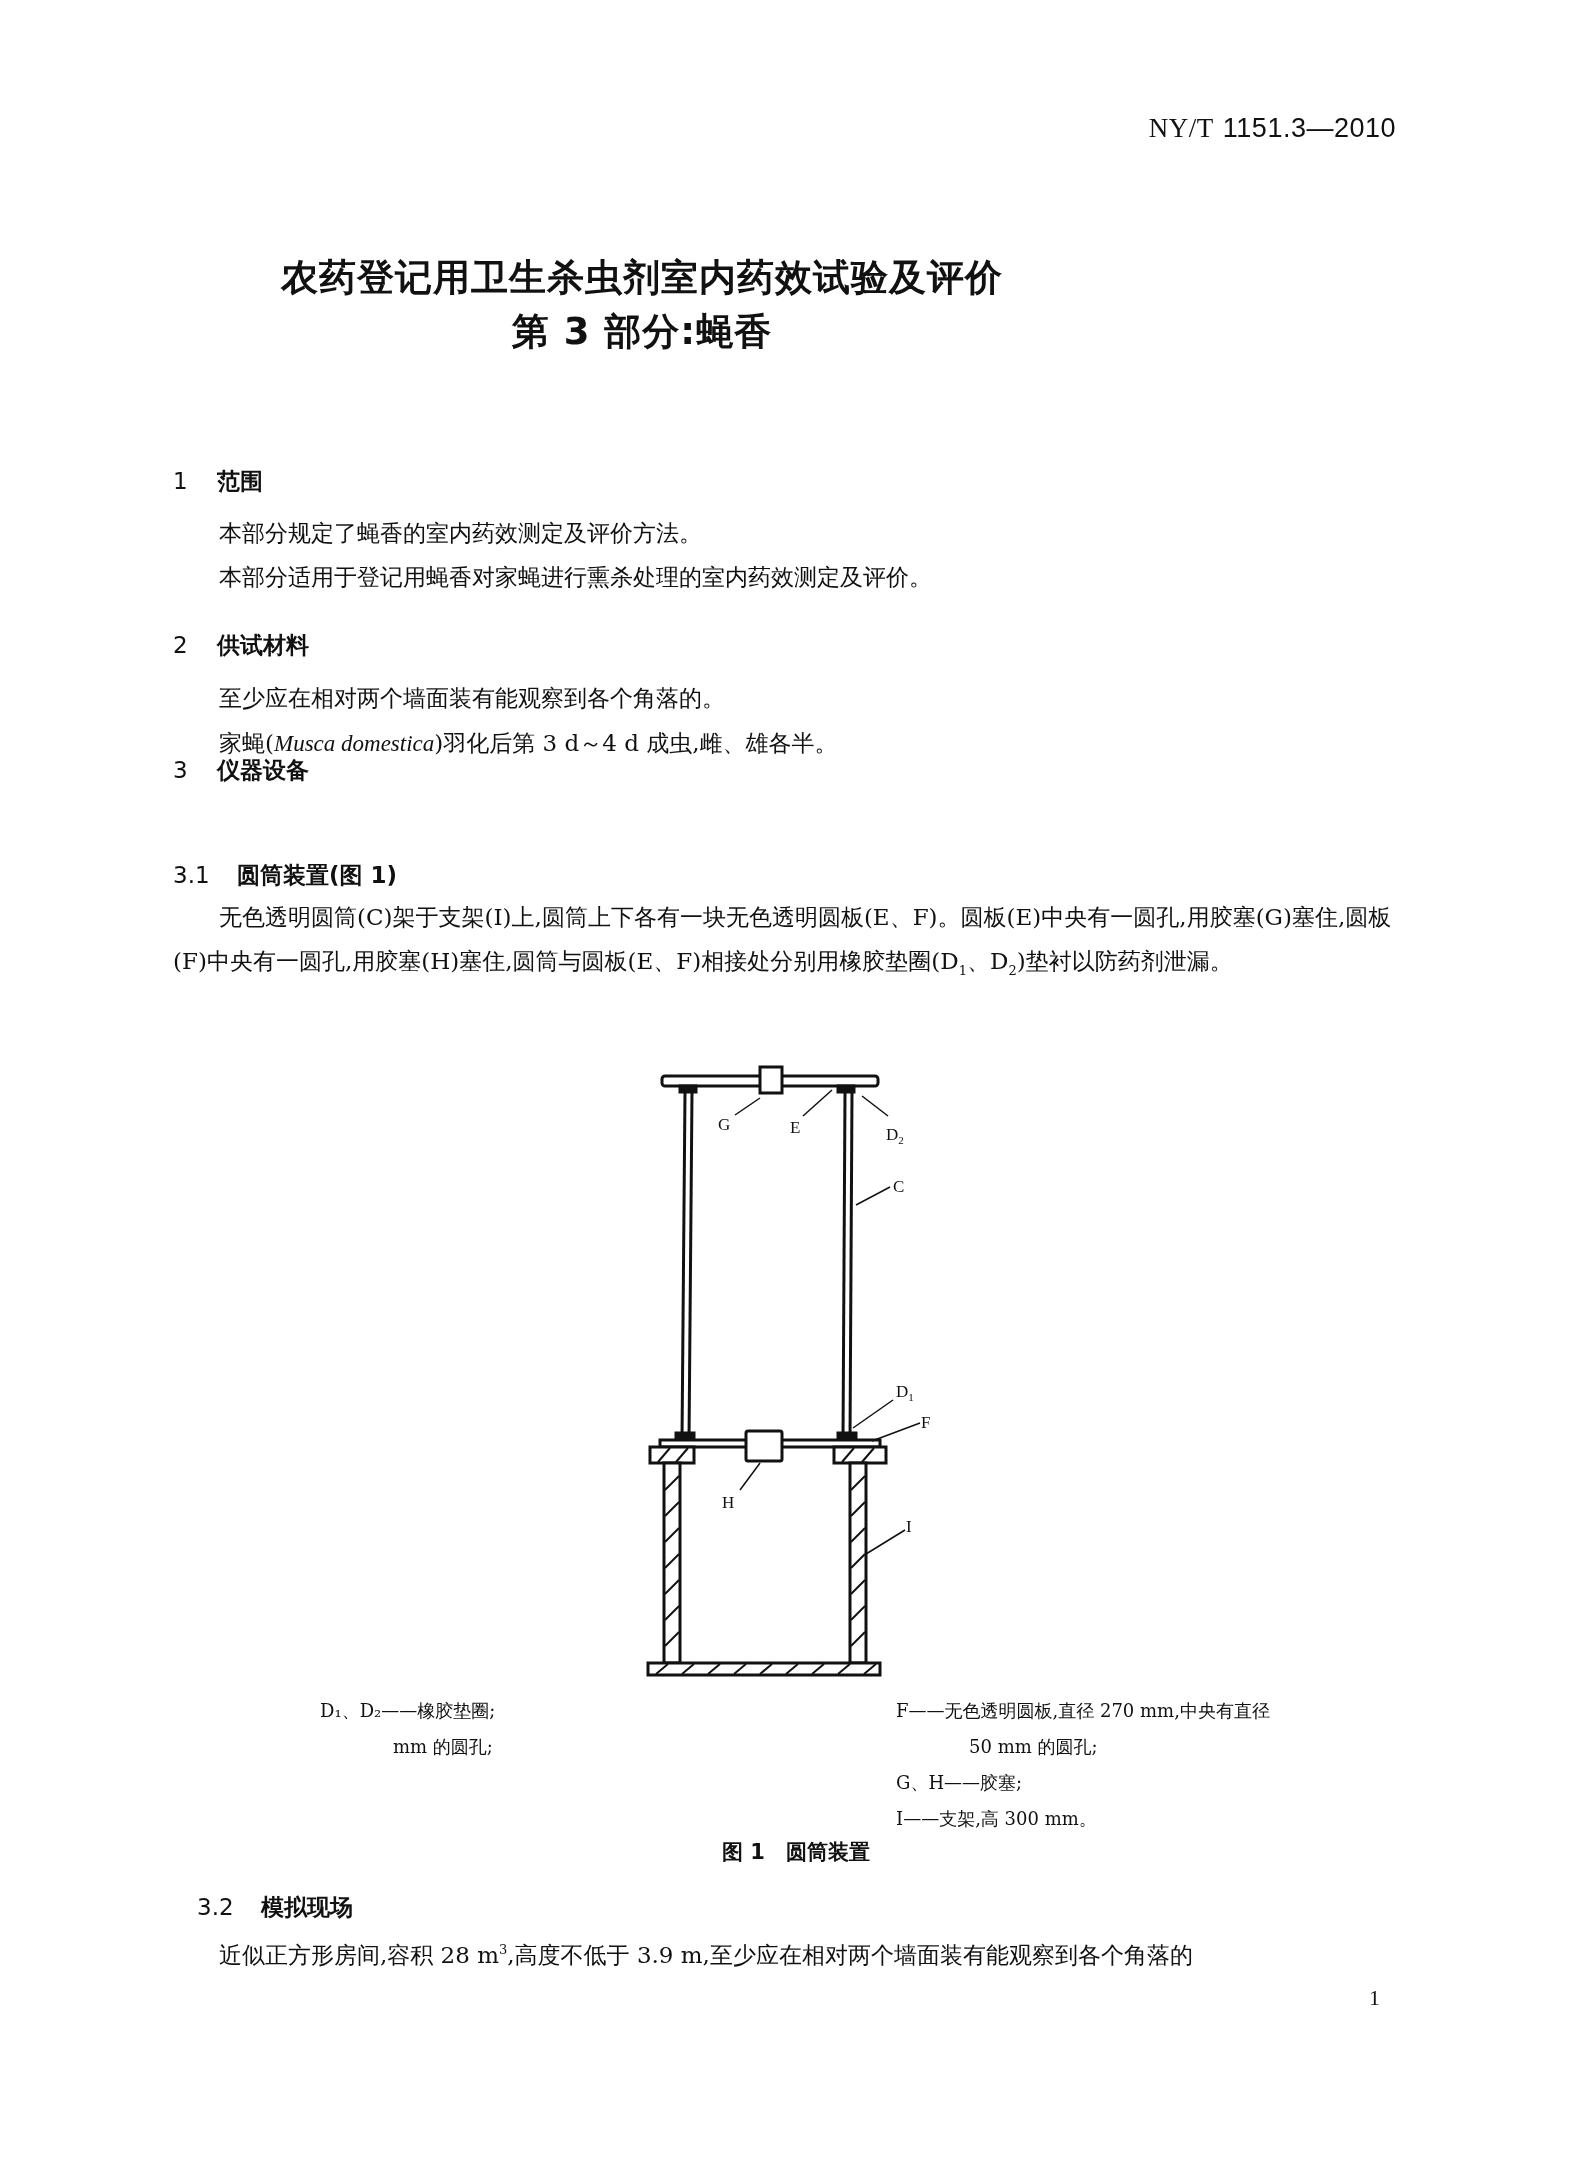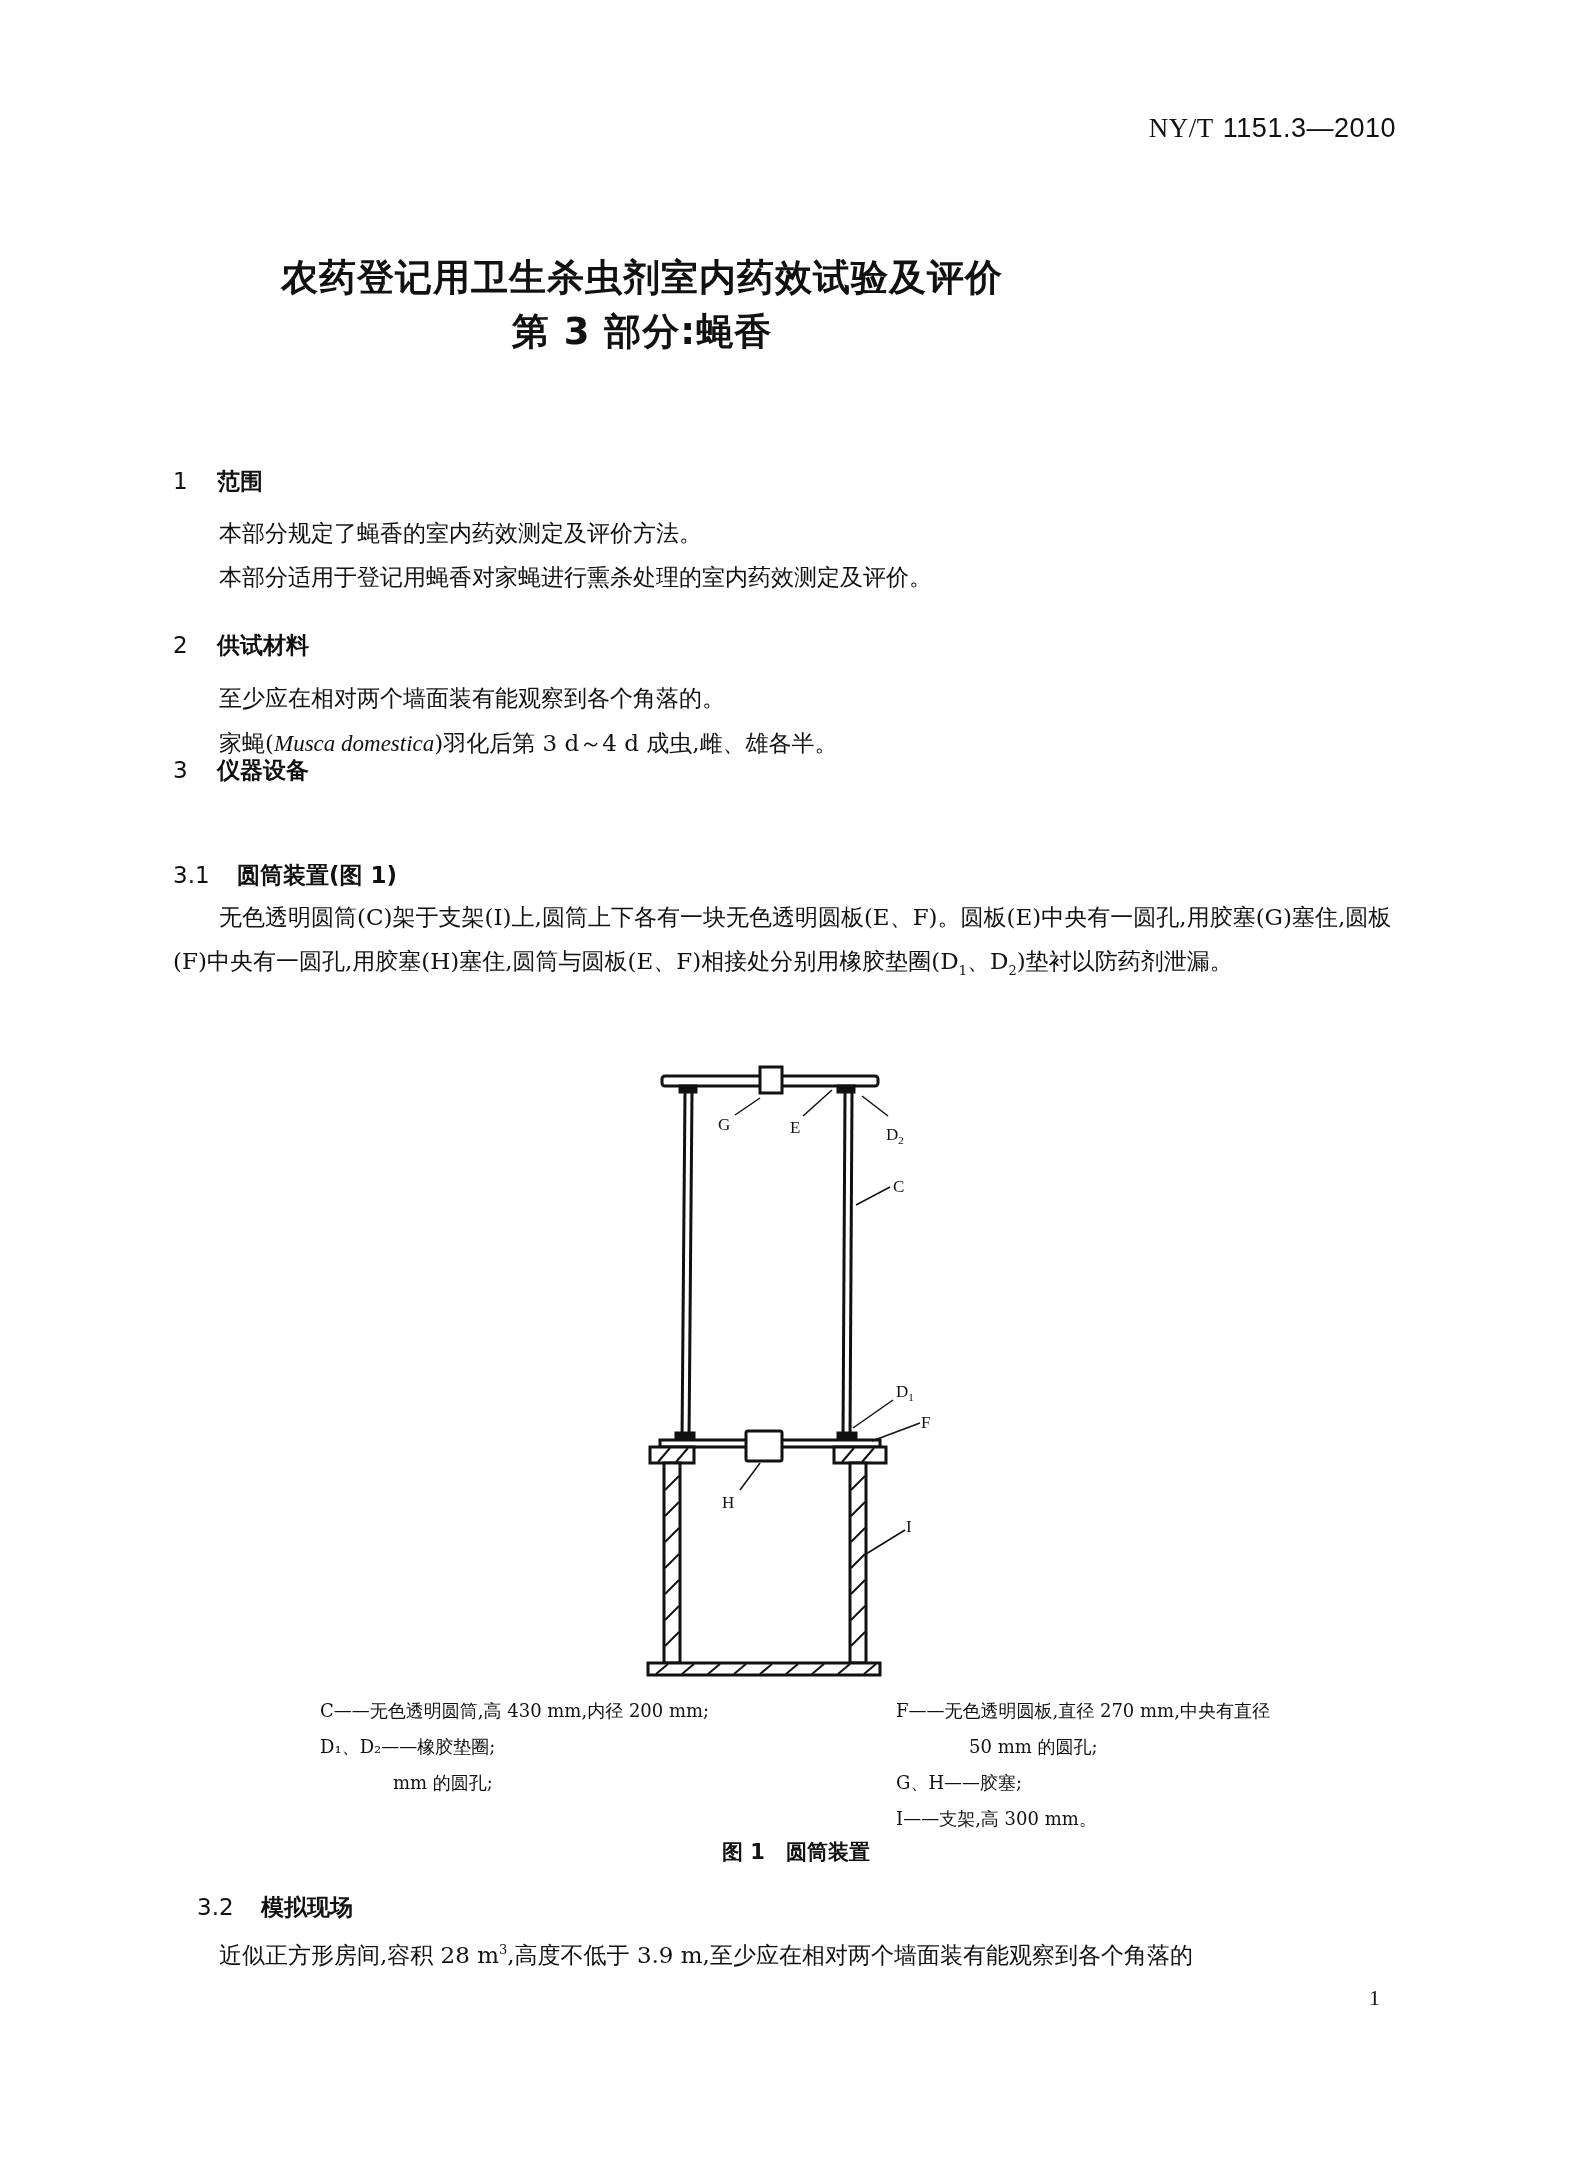--- a/index.html
+++ b/index.html
@@ -137,21 +137,20 @@
     <text x="886" y="1140"><tspan>D</tspan><tspan font-size="11" dy="4">2</tspan></text>
     <text x="893" y="1192">C</text>
     <text x="896" y="1397"><tspan>D</tspan><tspan font-size="11" dy="4">1</tspan></text>
     <text x="921" y="1428">F</text>
     <text x="722" y="1508">H</text>
     <text x="906" y="1532">I</text>
   </g>
 </svg>
 
 <div class="abs legend" style="left:320px; top:1693px;">
-  <div class="row"><span>C</span><span>——</span><span>无色透明圆筒,高 430 mm,内径 200 mm;</span></div>
   <div class="row"><span>D₁、D₂</span><span>——</span><span>橡胶垫圈;</span></div>
   <div class="row cont">mm 的圆孔;</div>
 </div>
 <div class="abs legend" style="left:896px; top:1693px;">
   <div class="row"><span>F</span><span>——</span><span>无色透明圆板,直径 270 mm,中央有直径</span></div>
   <div class="row cont">50 mm 的圆孔;</div>
   <div class="row"><span>G、H</span><span>——</span><span>胶塞;</span></div>
   <div class="row"><span>I</span><span>——</span><span>支架,高 300 mm。</span></div>
 </div>
 

